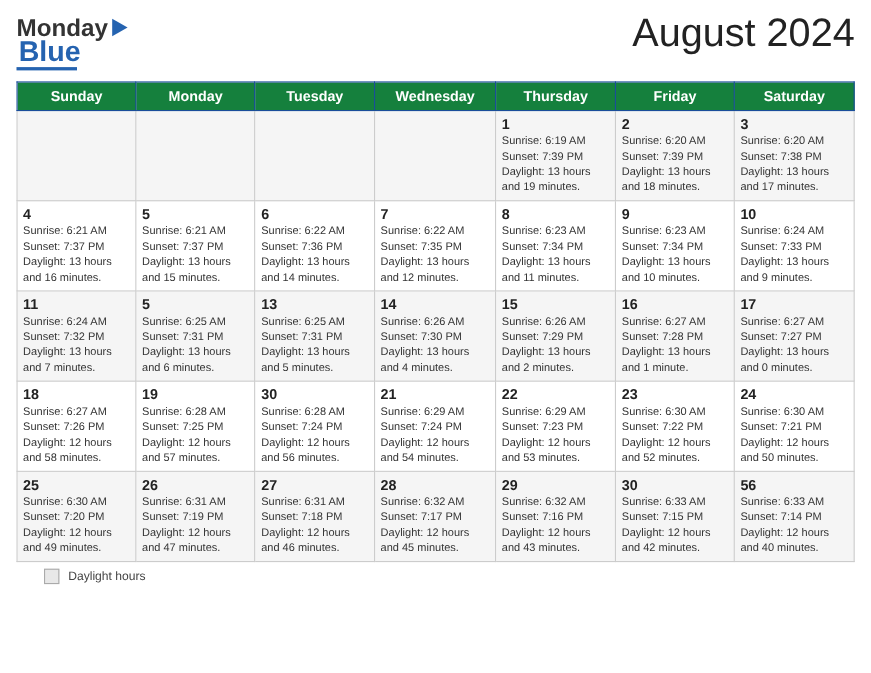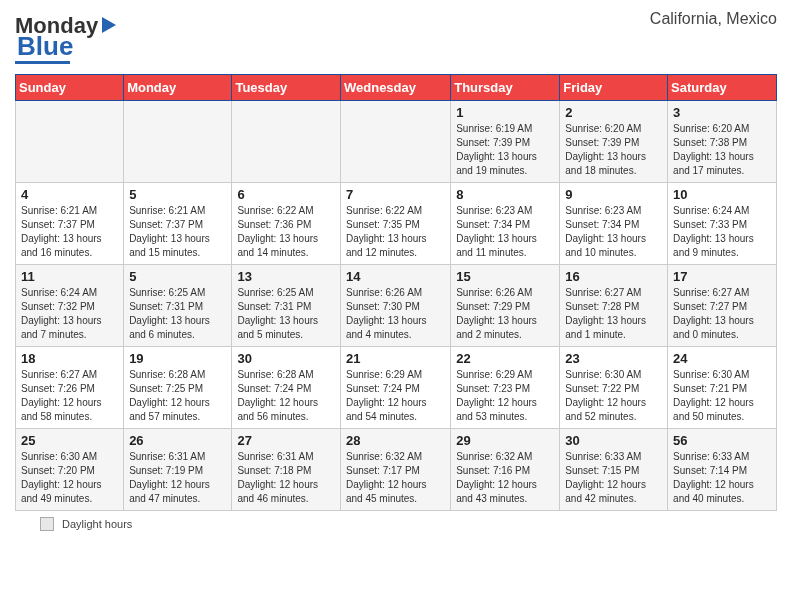--- a/index.html
+++ b/index.html
@@ -39,25 +39,25 @@
     }
     .title-block .location {
       font-size: 16px;
       color: #444;
     }
     table {
       width: 100%;
       border-collapse: collapse;
     }
     thead th {
-      background: #ef4444;
+      background: #15803d;
       color: #fff;
       font-size: 13px;
       font-weight: bold;
-      text-align: left;
+      text-align: center;
       padding: 5px 3px;
       border: 1px solid #1a4d9a;
     }
     tbody td {
       border: 1px solid #ccc;
       vertical-align: top;
       padding: 4px 5px;
       font-size: 11px;
       color: #222;
       width: 113px;
@@ -110,21 +110,21 @@
       <svg width="22" height="22" viewBox="0 0 22 22">
         <polygon points="4,18 18,10 4,2" fill="#2563b0"></polygon>
       </svg>
     </div>
     <div style="display:flex;align-items:center;margin-top:-4px;margin-left:2px;">
       <span style="font-size:26px;font-weight:bold;color:#2563b0;line-height:1;">Blue</span>
     </div>
     <div class="logo-line"></div>
   </div>
   <div class="title-block">
-    <div class="location">California, Mexico</div>
+    <div class="month-year">August 2024</div>
   </div>
 </div>
 
 <table>
   <thead>
     <tr>
     <th>Sunday</th>
         <th>Monday</th>
         <th>Tuesday</th>
         <th>Wednesday</th>

